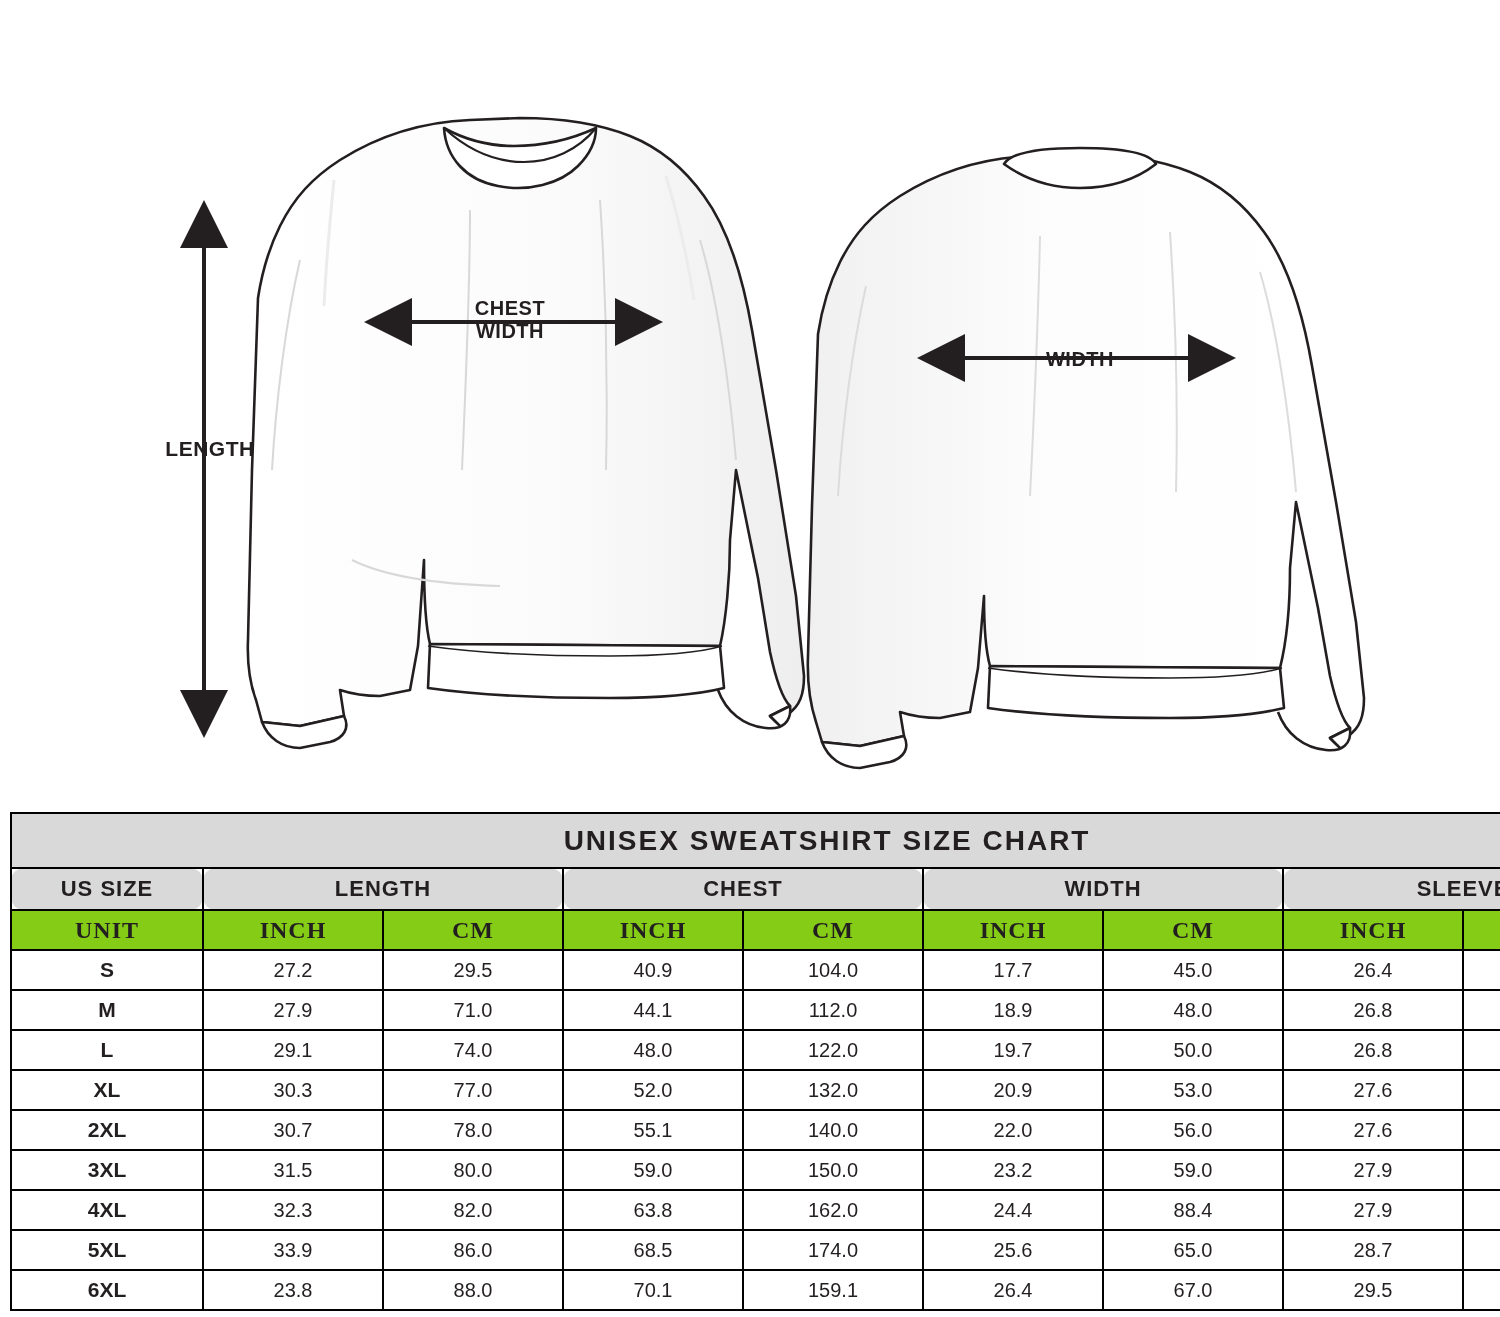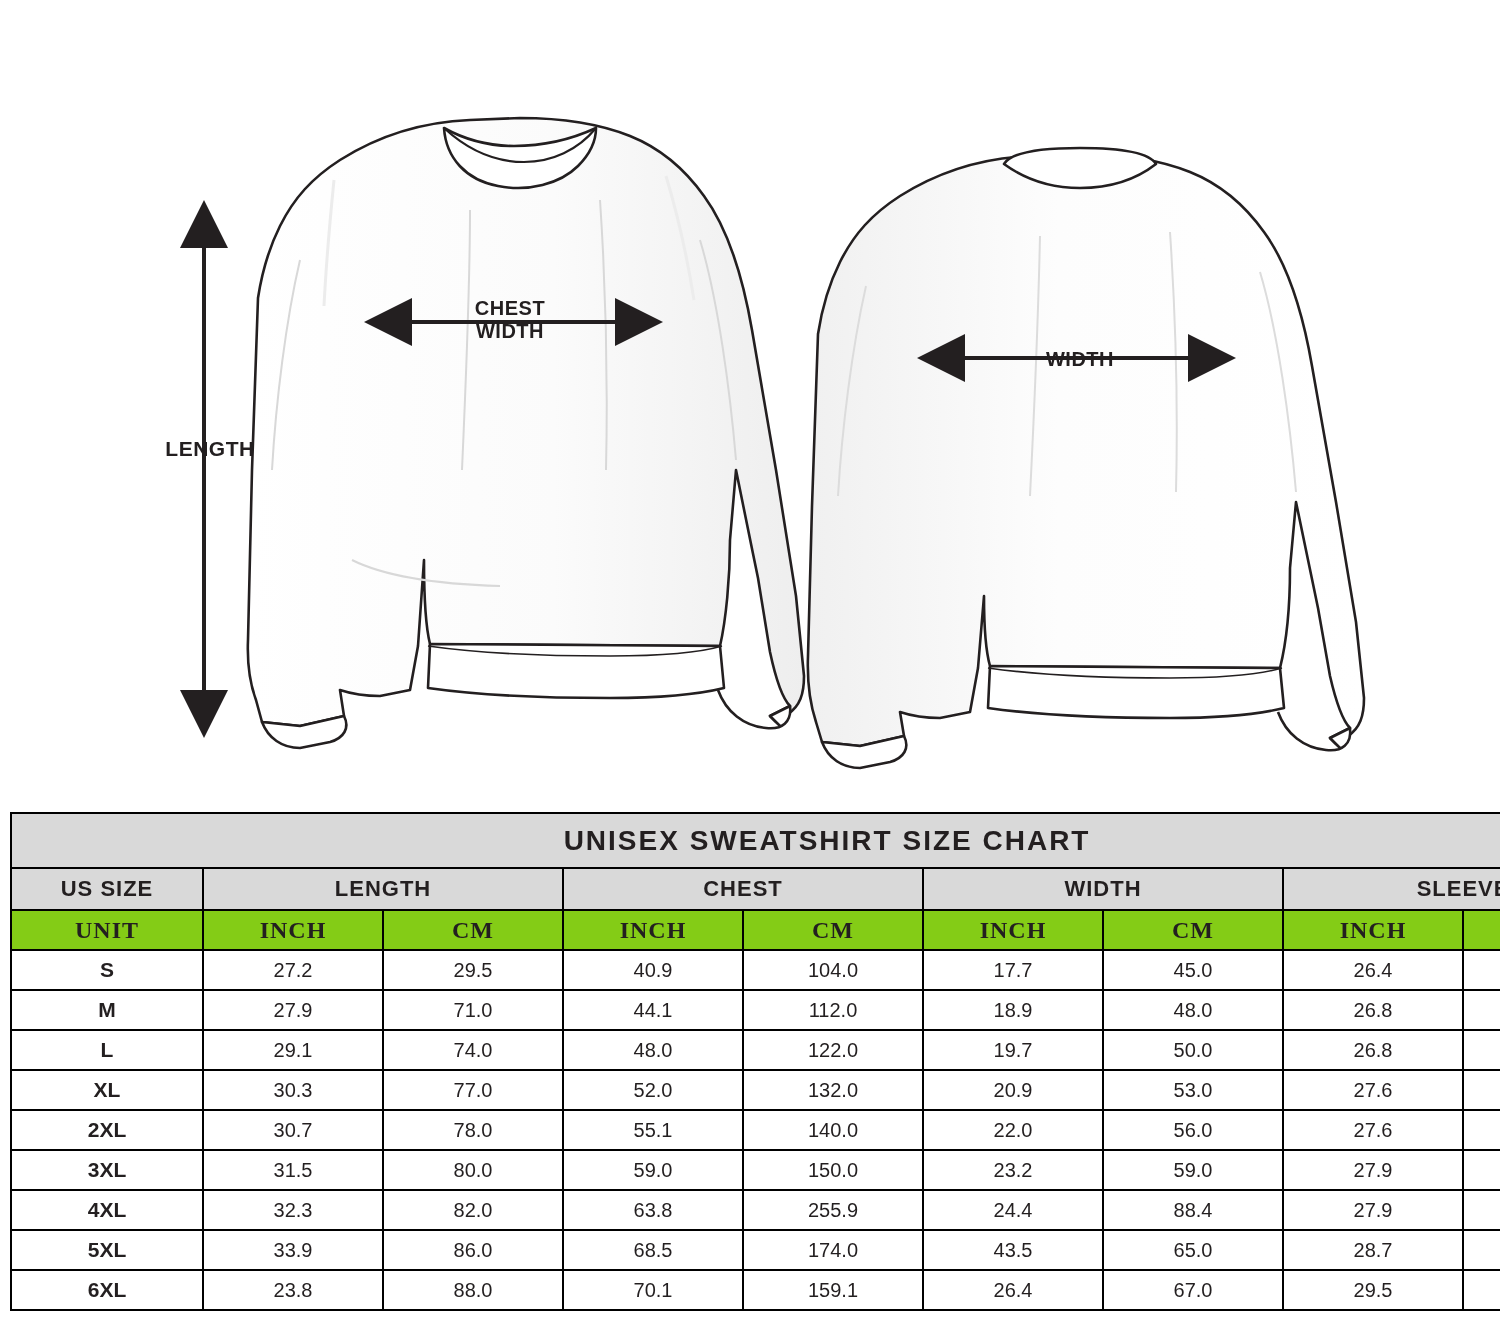--- a/index.html
+++ b/index.html
@@ -81,20 +81,21 @@
     letter-spacing: 2px;
     height: 45px;
     padding: 4px 0;
   }
   tr.group-row th {
     background: #d9d9d9;
     font-size: 22px;
     font-weight: bold;
     letter-spacing: 1px;
     height: 38px;
+    border-radius: 13px;
   }
   tr.unit-row th {
     background: #84cc16;
     font-size: 24px;
     font-weight: bold;
     letter-spacing: 1px;
     height: 36px;
     font-family: Liberation Serif, serif;
   }
   tbody td {
@@ -373,33 +374,33 @@
         <td>23.2</td>
         <td>59.0</td>
         <td>27.9</td>
         <td>71.0</td>
       </tr>
       <tr>
         <td class="size-cell">4XL</td>
         <td>32.3</td>
         <td>82.0</td>
         <td>63.8</td>
-        <td>255.9</td>
+        <td>162.0</td>
         <td>24.4</td>
         <td>88.4</td>
         <td>27.9</td>
         <td>71.0</td>
       </tr>
       <tr>
         <td class="size-cell">5XL</td>
         <td>33.9</td>
         <td>86.0</td>
         <td>68.5</td>
         <td>174.0</td>
-        <td>43.5</td>
+        <td>25.6</td>
         <td>65.0</td>
         <td>28.7</td>
         <td>73.0</td>
       </tr>
       <tr>
         <td class="size-cell">6XL</td>
         <td>23.8</td>
         <td>88.0</td>
         <td>70.1</td>
         <td>159.1</td>

